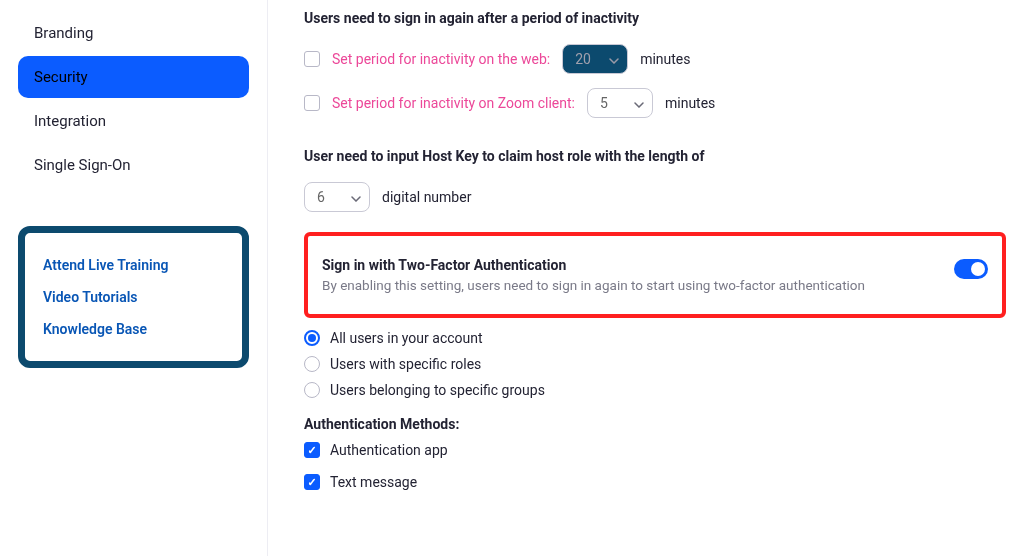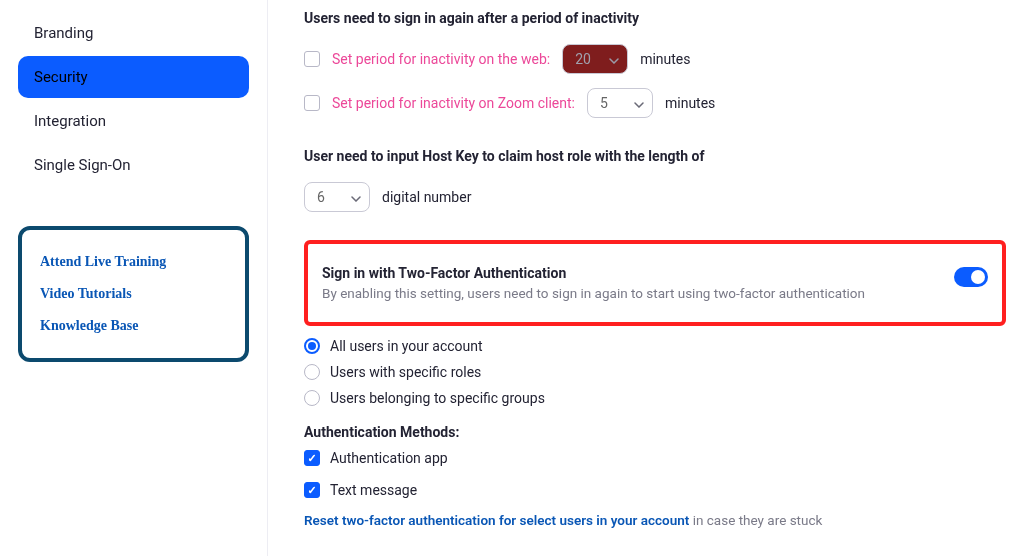--- a/index.html
+++ b/index.html
@@ -26,24 +26,23 @@
     color: #232333;
     font-size: 15px;
     cursor: pointer;
     margin-bottom: 2px;
   }
   .nav-item.active {
     background: #0b5cff;
     color: #000000;
   }
   .help-card {
-    border: 4px solid #0c4a6e;
+    border: 7px solid #0c4a6e;
     border-radius: 12px;
     padding: 16px 18px;
-    font-family: Liberation Serif, serif;
   }
   .help-link {
     display: block;
     color: #0956b5;
     font-size: 14px;
     padding: 8px 0;
     font-weight: 600;
     cursor: pointer;
   }
 
@@ -128,26 +127,26 @@
     align-items: center;
   }
   .select .chev {
     position: absolute;
     right: 8px;
     top: 50%;
     transform: translateY(-50%);
     pointer-events: none;
   }
   .select.disabled {
-    background: #7f1d1d;
+    background: #0c4a6e;
     color: #a0a0ad;
   }
   .unit { font-size: 14px; color: #232333; }
 
-  .host-block { margin-top: 30px; margin-bottom: 28px; }
+  .host-block { margin-top: 30px; margin-bottom: 20px; }
 
   .highlight-box {
     border: 4px solid #ff1f1f;
     border-radius: 6px;
     padding: 21px 14px;
     display: flex;
     align-items: flex-start;
     justify-content: space-between;
     gap: 16px;
     margin-top: 14px;
@@ -287,18 +286,14 @@
 
   <div class="check-row">
     <div class="checkbox checked"></div>
     <span>Authentication app</span>
   </div>
   <div class="check-row" style="margin-top:16px">
     <div class="checkbox checked"></div>
     <span>Text message</span>
   </div>
 
-  <div class="footnote">
-    <span class="link">Reset two-factor authentication for select users in your account</span>
-    <span class="muted">in case they are stuck</span>
-  </div>
 
 </div>
 
 </body></html>

